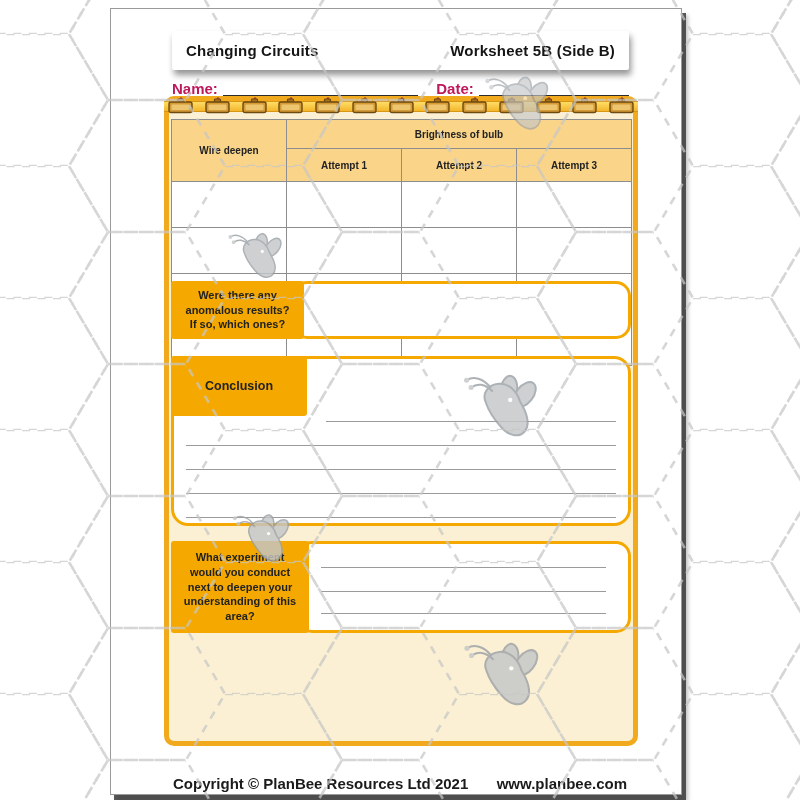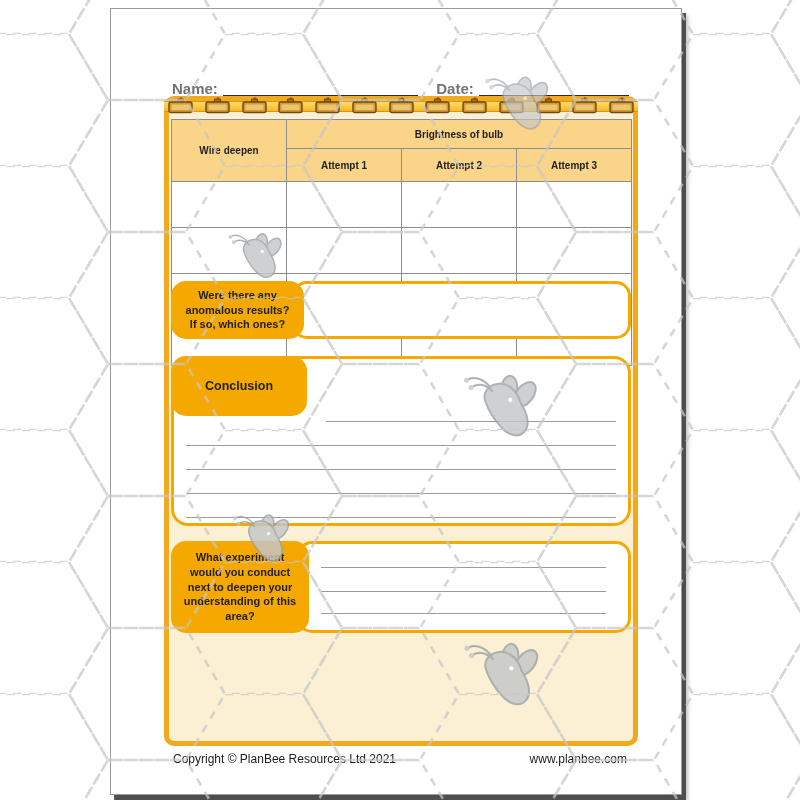--- a/index.html
+++ b/index.html
@@ -13,21 +13,21 @@
 
   
   .banner{position:absolute;left:61px;top:22px;width:457px;height:39px;background:#fff;
           border-radius:2px;display:flex;align-items:center;justify-content:space-between;
           padding:0 14px;box-sizing:border-box;z-index:8;
           box-shadow:2px 5px 6px rgba(0,0,0,.42);}
   .banner span{font-size:15px;font-weight:bold;color:#151515;letter-spacing:.2px;}
 
   
   .namedate{position:absolute;left:61px;top:66px;width:457px;height:21px;display:flex;align-items:flex-end;z-index:8;}
-  .namedate .lbl{font-size:15px;font-weight:bold;color:#737373;white-space:nowrap;line-height:1;}
+  .namedate .lbl{font-size:15px;font-weight:bold;color:#be185d;white-space:nowrap;line-height:1;}
   .uline{display:inline-block;border-bottom:1.7px solid #2c2c2c;height:14px;margin-left:5px;}
   .name-line{flex:1.3;}
   .date-lbl{margin-left:18px;}
   .date-line{flex:1;}
 
   
   .card{position:absolute;left:53px;top:87px;width:474px;height:650px;box-sizing:border-box;
         background:#FBF0D3;border:5px solid #F1A91E;border-radius:10px;z-index:1;}
 
   
@@ -45,21 +45,21 @@
   table.results th,table.results td{border:1.2px solid #8d8d8d;padding:0;}
   table.results th{background:#F9D489;font-size:10px;font-weight:bold;color:#222;}
   table.results .r1 th{height:28px;}
   table.results .r2 th{height:32px;}
   table.results td{height:45px;background:#ffffff;}
 
   
   .box{position:absolute;left:60px;width:460px;z-index:6;}
   .box .content{position:absolute;top:0;right:0;background:#fff;border:3px solid #F5A900;
                 border-radius:15px;box-sizing:border-box;z-index:1;}
-  .box .qlabel{position:absolute;left:0;top:0;background:#F5A900;border-radius:15px;z-index:2;
+  .box .qlabel{position:absolute;left:0;top:0;background:#F5A900;border-radius:3px;z-index:2;
                display:flex;align-items:center;justify-content:center;text-align:center;
                padding:4px 12px;box-sizing:border-box;font-size:11px;font-weight:bold;
                color:#222;line-height:1.35;}
   .box1{top:272px;height:58px;}
   .box1 .qlabel{width:133px;height:58px;}
   .box1 .content{left:121px;height:58px;}
   .box2{top:347px;height:170px;background:#fff;border:3px solid #F5A900;border-radius:17px;box-sizing:border-box;}
   .box2 .qlabel{left:-3px;top:-3px;width:136px;height:60px;font-size:12.5px;}
   .box3{top:532px;height:92px;}
   .box3 .qlabel{width:138px;height:92px;}
@@ -73,21 +73,21 @@
   .box2 .wline:nth-child(4){top:134px;}
   .box2 .wline:nth-child(5){top:158px;}
   .box3 .wline{left:150px;right:25px;}
   .box3 .wline:nth-child(1){top:26px;}
   .box3 .wline:nth-child(2){top:50px;}
   .box3 .wline:nth-child(3){top:72px;}
 
   
   .footer{position:absolute;left:62px;right:54px;top:743px;display:flex;
           justify-content:space-between;z-index:6;}
-  .footer span{font-size:12px;font-weight:normal;color:#1b1b1b;}
+  .footer span{font-size:15px;font-weight:bold;color:#1b1b1b;margin-top:23px;}
 
   
   .bee{position:absolute;z-index:40;opacity:.82;}
   .bee-header{opacity:.66;}
 
   
   .hexes{position:absolute;left:0;top:0;z-index:50;pointer-events:none;}
 </style>
 </head>
 <body>
@@ -106,20 +106,24 @@
           <path d="M38,21 C30,13 21,12 15,17" fill="none"></path>
           <circle cx="14.5" cy="17" r="2.8" stroke="none"></circle>
           <circle cx="58" cy="31" r="2.4" fill="#ffffff" stroke="none"></circle>
         </g>
       </symbol>
     </defs>
   </svg>
 
   <div class="page">
 
+    <div class="banner">
+      <span>Changing Circuits</span>
+      <span>Worksheet 5B (Side B)</span>
+    </div>
 
     <div class="namedate">
       <span class="lbl">Name:</span>
       <span class="uline name-line"></span>
       <span class="lbl date-lbl">Date:</span>
       <span class="uline date-line"></span>
     </div>
 
     <div class="card"></div>
 

